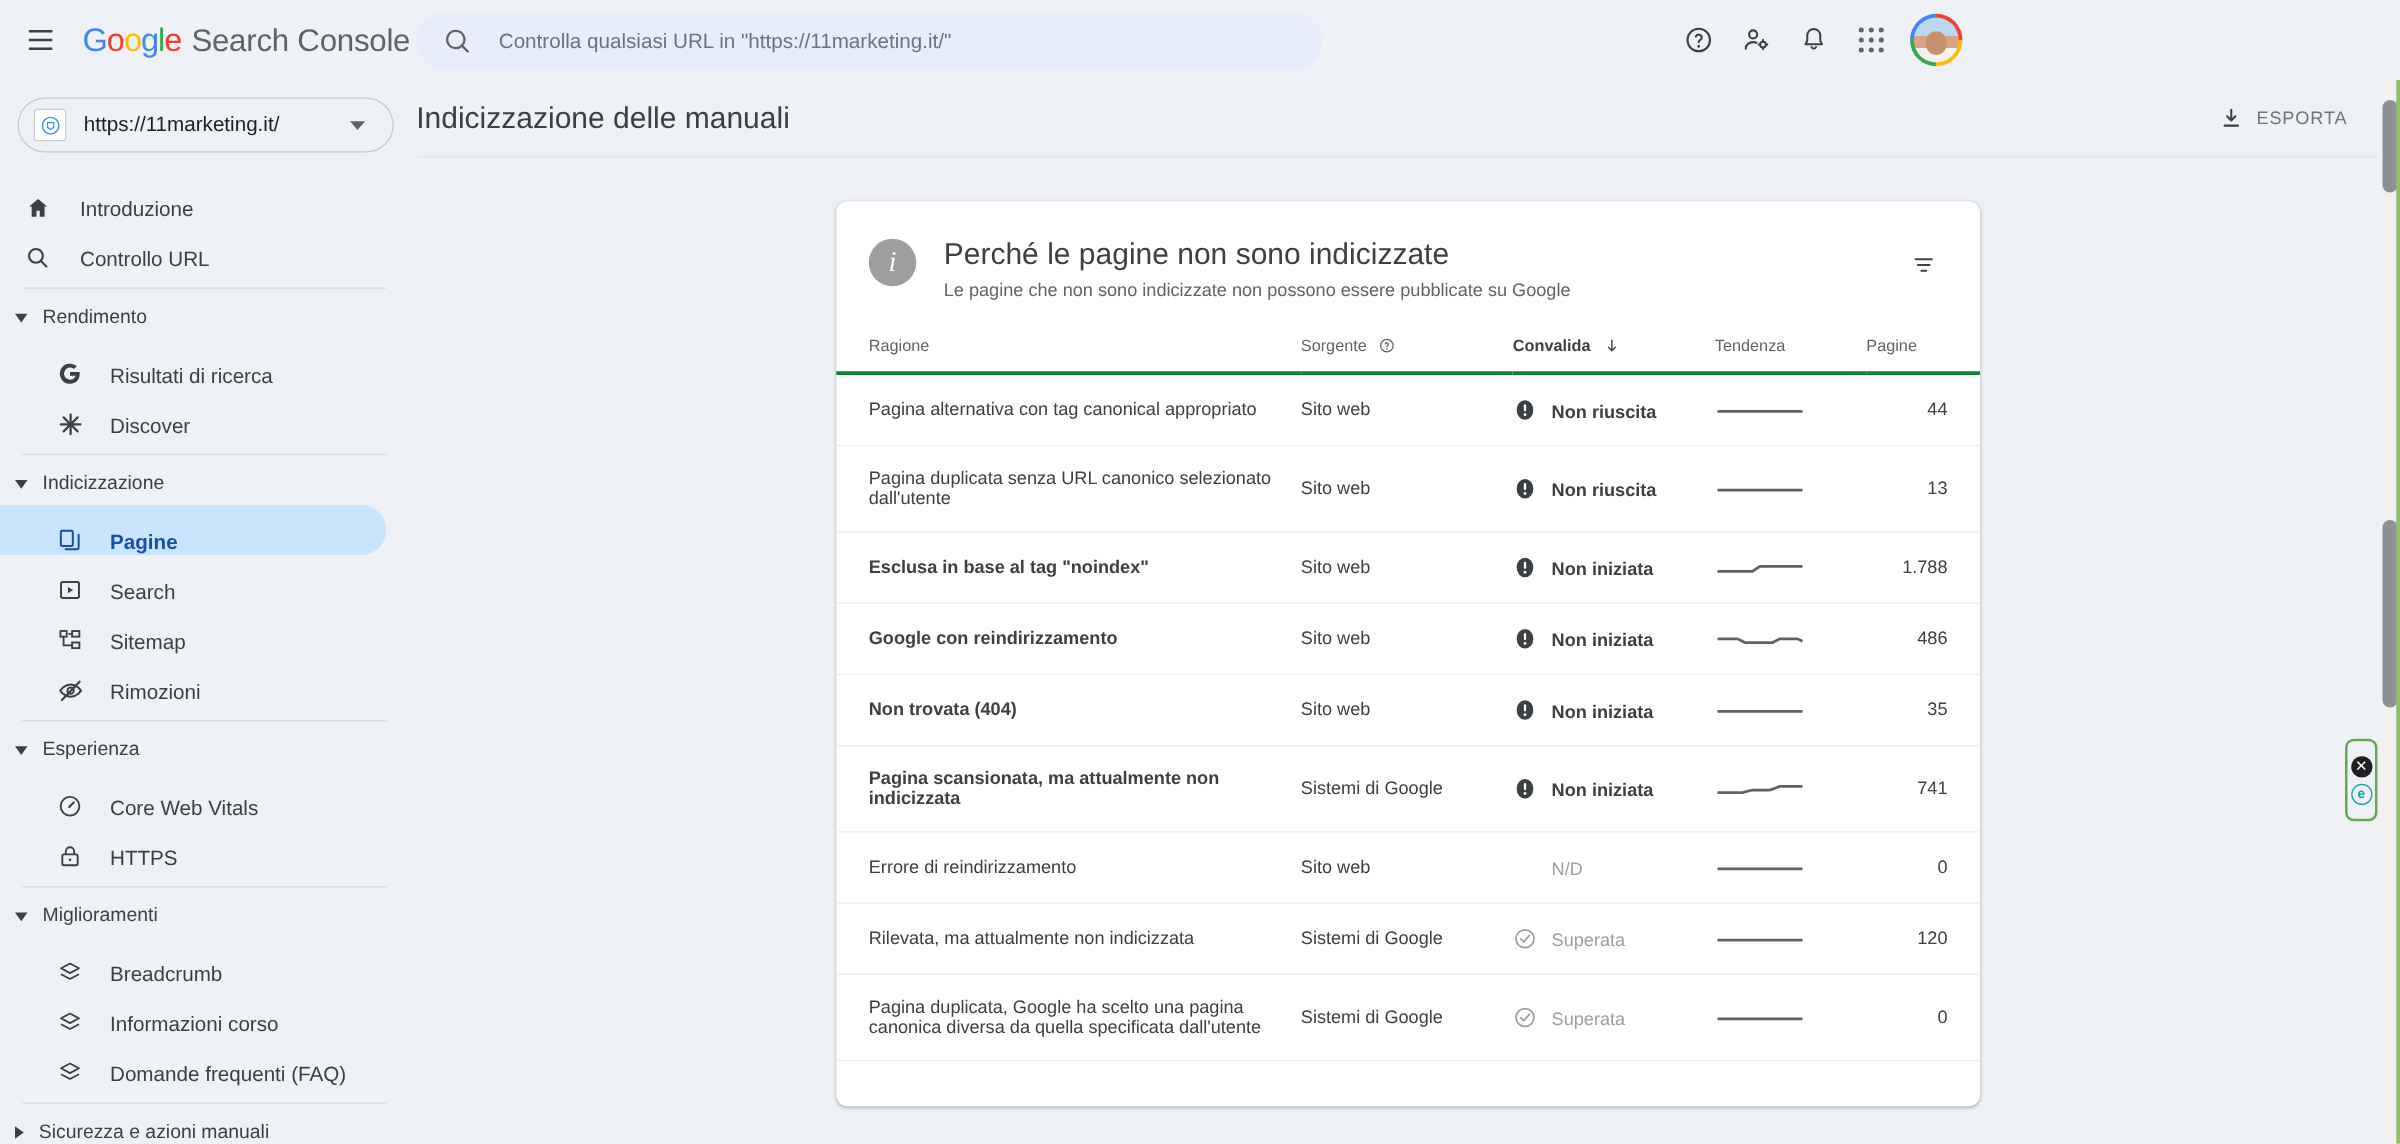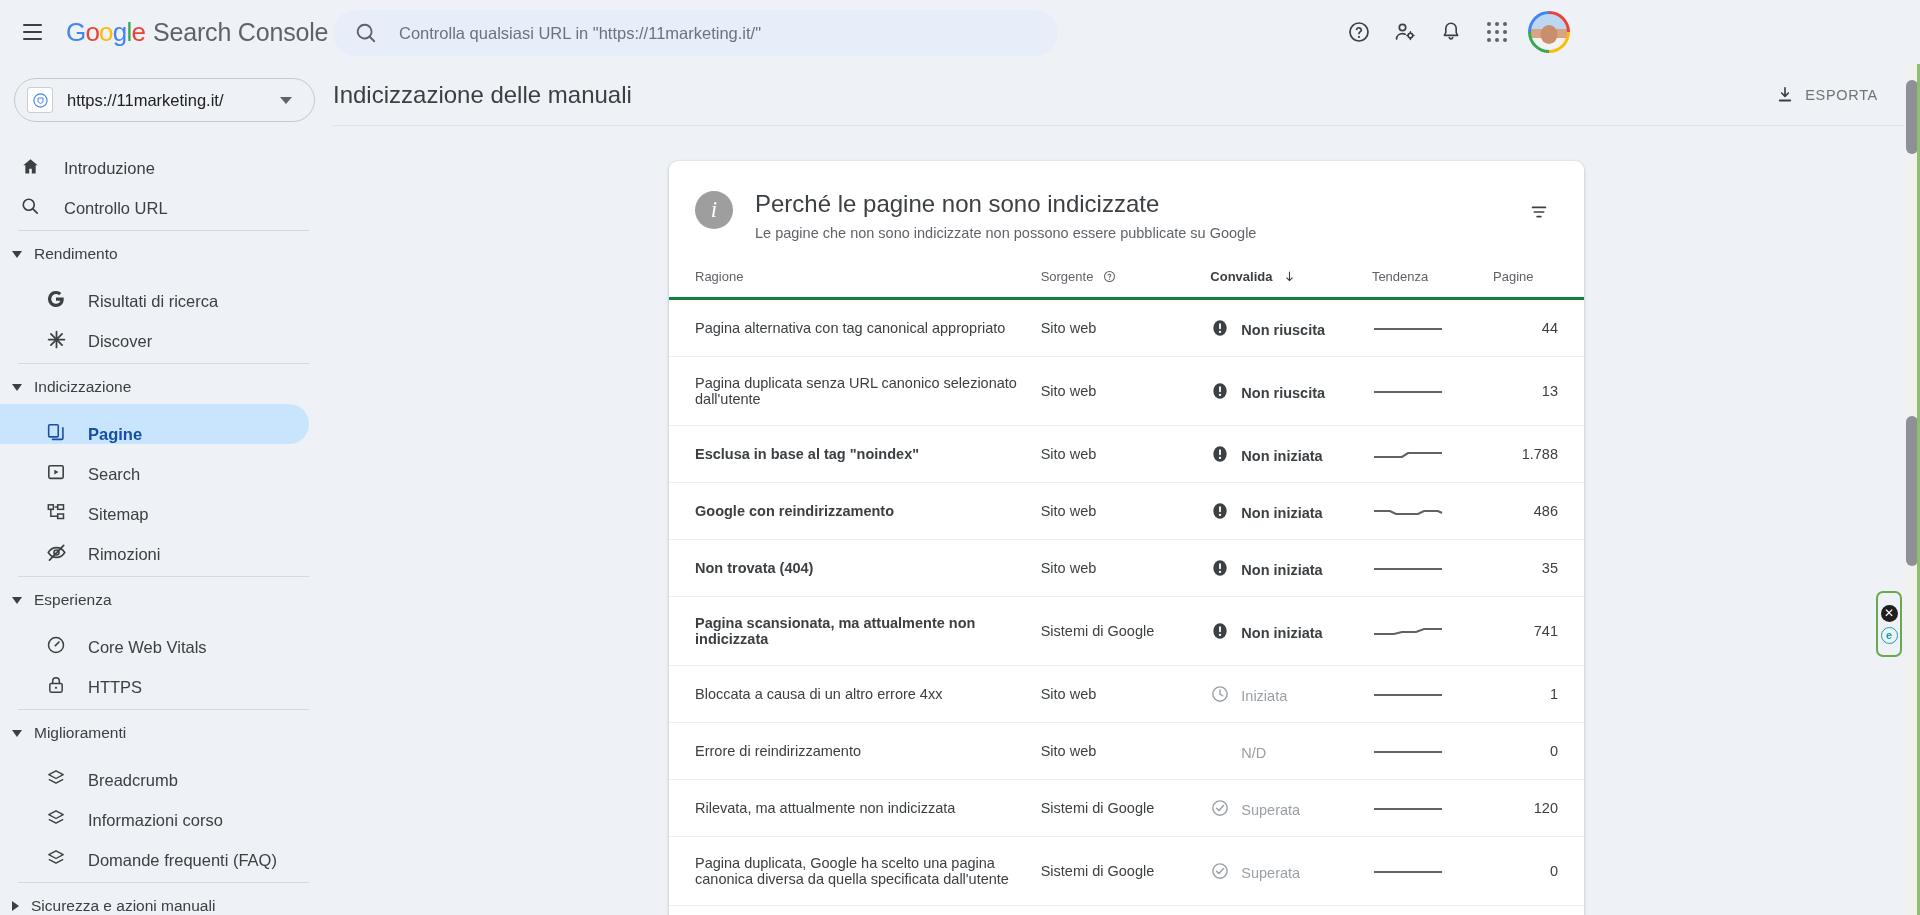--- a/index.html
+++ b/index.html
@@ -597,39 +597,20 @@
                   </div>
                 </td>
                 <td class="col-trend">
                   <svg class="sparkline" viewBox="0 0 72 20">
                     <path d="M2,13 L22,13 L30,11 L44,11 L52,8 L70,8" fill="none" stroke="#5f6368" stroke-width="2.2"></path>
                   </svg>
                 </td>
                 <td class="col-pages">741</td>
               </tr>
               <tr>
-                <td class="col-reason c-reason">Bloccata a causa di un altro errore 4xx</td>
-                <td class="col-source">Sito web</td>
-                <td class="col-valid">
-                  <div class="valid-cell">
-                    <svg class="hicon" viewBox="0 0 24 24">
-                      <circle cx="12" cy="12" r="8.6" fill="none" stroke="#9aa0a6" stroke-width="1.7"></circle>
-                      <path d="M12 7.2V12l3.3 2.1" fill="none" stroke="#9aa0a6" stroke-width="1.7" stroke-linecap="round"></path>
-                    </svg>
-                    <span class="valid-txt muted">Iniziata</span>
-                  </div>
-                </td>
-                <td class="col-trend">
-                  <svg class="sparkline" viewBox="0 0 72 20">
-                    <path d="M2,11 L70,11" fill="none" stroke="#5f6368" stroke-width="2.2"></path>
-                  </svg>
-                </td>
-                <td class="col-pages">1</td>
-              </tr>
-              <tr>
                 <td class="col-reason c-reason">Errore di reindirizzamento</td>
                 <td class="col-source">Sito web</td>
                 <td class="col-valid">
                   <div class="valid-cell">
                     <span class="hicon"></span>
                     <span class="valid-txt na">N/D</span>
                   </div>
                 </td>
                 <td class="col-trend">
                   <svg class="sparkline" viewBox="0 0 72 20">

